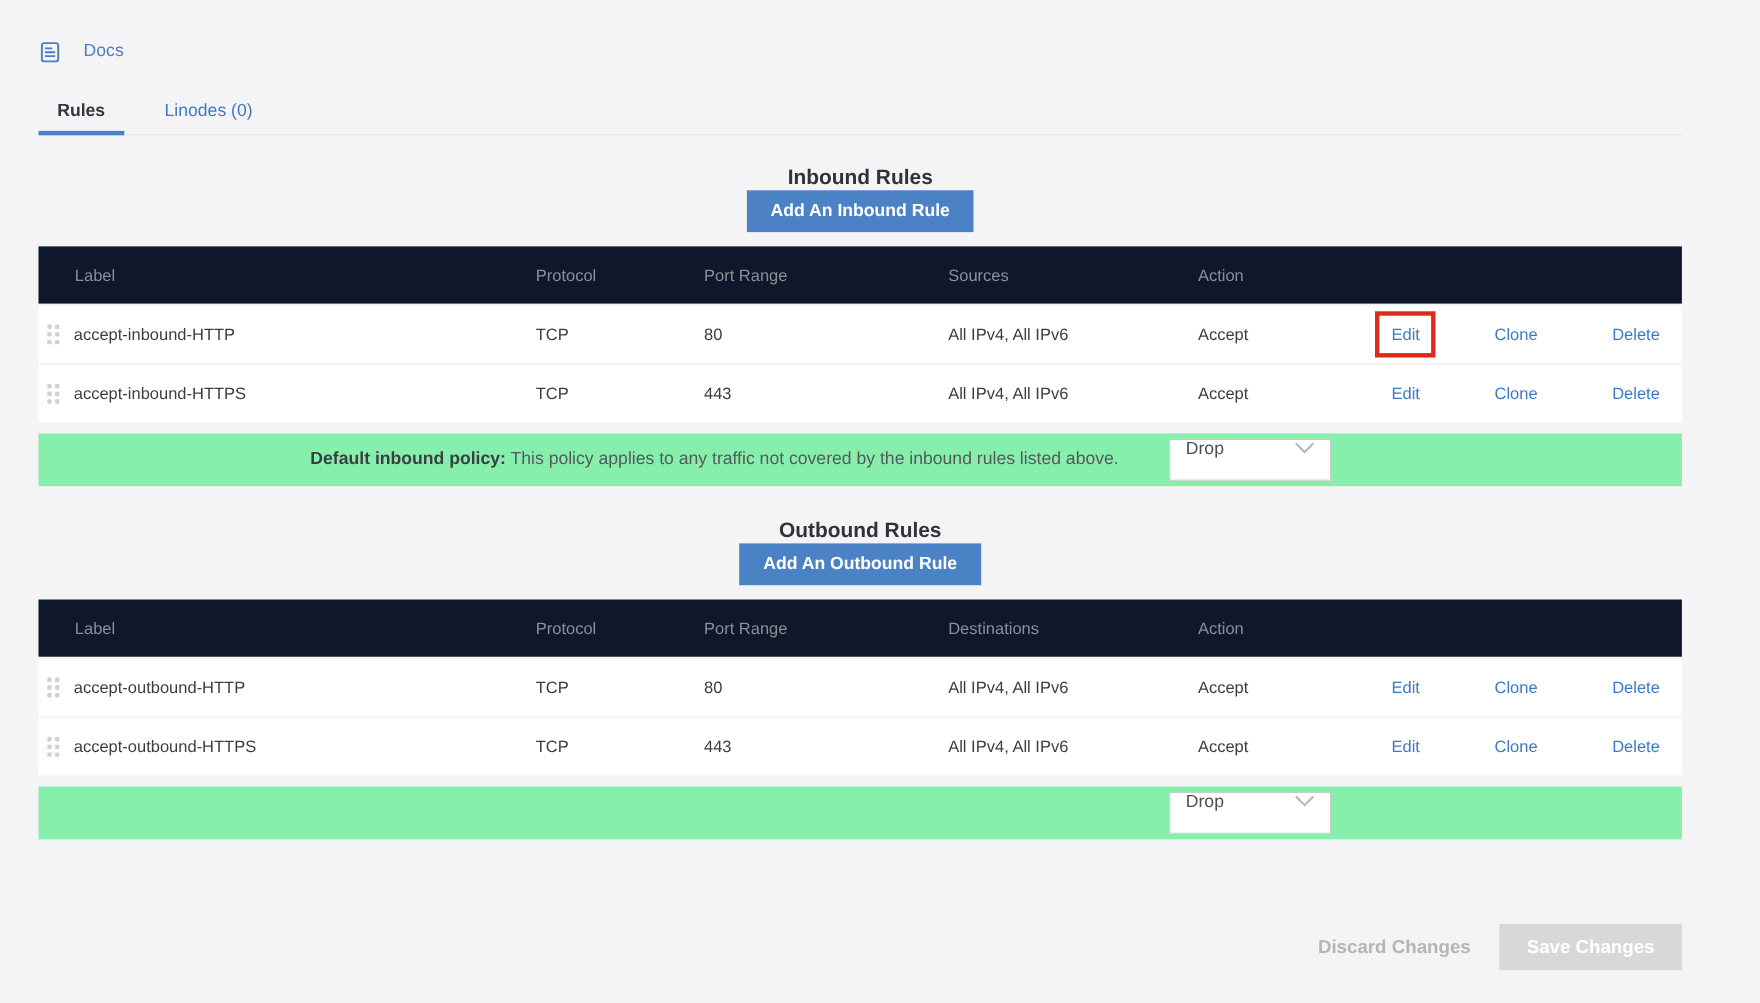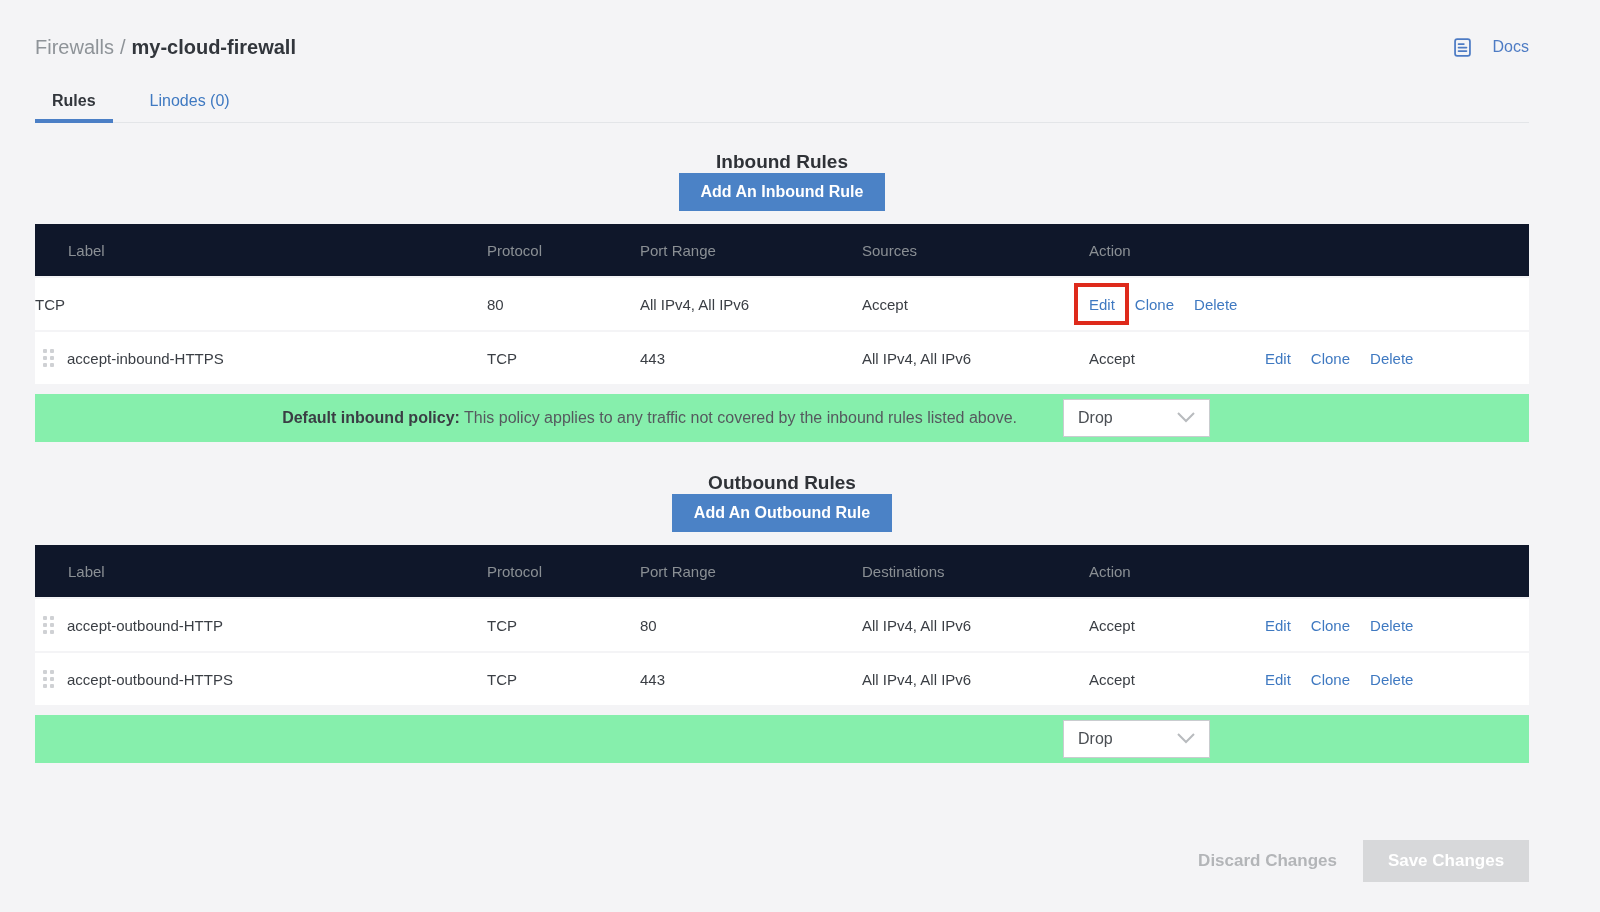--- a/index.html
+++ b/index.html
@@ -39,54 +39,51 @@
     display:grid;
     grid-template-columns:452px 153px 222px 227px 176px 1fr;
     align-items:center; height:52px; background:#ffffff; margin-bottom:2px;
   }
   .t-head { background:#0f172a; color:#8a8f94; font-size:15px; }
   .t-head .cell-first { padding-left:33px; }
   .cell { font-size:15px; color:#3a3e44; }
   .cell-first { display:flex; align-items:center; padding-left:8px; }
   .drag-handle { display:grid; grid-template-columns:repeat(2,4px); grid-auto-rows:4px; gap:3px; margin-right:13px; cursor:grab; }
   .drag-handle i { background:#cfd1d4; border-radius:1px; }
-  .cell-actions { display:flex; justify-content:flex-start; align-items:center; gap:20px; padding-right:20px; }
+  .cell-actions { display:flex; justify-content:space-between; align-items:center; gap:20px; padding-right:20px; }
   .action-link { color:#3f79c1; font-size:15px; cursor:pointer; position:relative; text-decoration:none; }
   .red-frame { position:absolute; left:-15px; right:-14px; top:-13px; bottom:-12px; border:4px solid #de2a1b; pointer-events:none; }
 
   
   .policy-bar {
     margin-top:10px; height:48px; background:#86efac;
     display:flex; align-items:center; justify-content:flex-end; padding-right:319px;
   }
   .policy-text { font-size:16px; color:#55595e; margin-right:46px; }
   .policy-bold { font-weight:700; color:#3a3e44; }
   .policy-select {
     width:147px; height:38px; background:#ffffff; border:1px solid #c9cccf;
-    display:flex; align-items:center; justify-content:space-between;
+    display:flex; justify-content:space-between;
     padding:0 14px; cursor:pointer;
   }
   .policy-select .val { font-size:16px; color:#4a4e53; }
 
   .outbound-gap { margin-top:30px; }
 
   
   .footer-actions { display:flex; justify-content:flex-end; align-items:center; gap:16px; margin-top:77px; }
   .btn-discard { background:none; border:none; font-family:inherit; font-size:17px; font-weight:700; color:#b3b5b8; padding:0 10px; cursor:default; }
   .btn-save { background:#d7d8da; border:none; font-family:inherit; font-size:17px; font-weight:700; color:#ffffff; height:42px; width:166px; cursor:default; }
 </style>
 </head>
 <body>
 
 <div class="container">
 
   <div class="topbar">
-    <div class="breadcrumb">
-      <span class="crumb-parent">Firewalls</span><span class="crumb-sep">/</span><span class="crumb-current">my-cloud-firewall</span>
-    </div>
     <div class="docs-link">
       <span>
         <svg width="21" height="21" viewBox="0 0 24 24" fill="none" stroke="#4d7bc4" stroke-width="2" stroke-linecap="round">
           <rect x="3.5" y="2.5" width="17" height="19" rx="2.5"></rect>
           <line x1="7.5" y1="8" x2="13.5" y2="8"></line>
           <line x1="7.5" y1="12" x2="16.5" y2="12"></line>
           <line x1="7.5" y1="16" x2="16.5" y2="16"></line>
         </svg>
       </span>
       <span>Docs</span>
@@ -107,20 +104,31 @@
     <div class="t-row t-head">
       <div class="cell-first">Label</div>
       <div>Protocol</div>
       <div>Port Range</div>
       <div>Sources</div>
       <div>Action</div>
       <div></div>
     </div>
 
     <div class="t-row">
+      <div class="cell cell-first">
+        <span class="drag-handle">
+            <i></i>
+            <i></i>
+            <i></i>
+            <i></i>
+            <i></i>
+            <i></i>
+          </span>
+        <span>accept-inbound-HTTP</span>
+      </div>
       <div class="cell">TCP</div>
       <div class="cell">80</div>
       <div class="cell">All IPv4, All IPv6</div>
       <div class="cell">Accept</div>
       <div class="cell-actions">
         <span class="action-link">Edit<span class="red-frame"></span></span>
         <span class="action-link">Clone</span>
         <span class="action-link">Delete</span>
       </div>
     </div>

